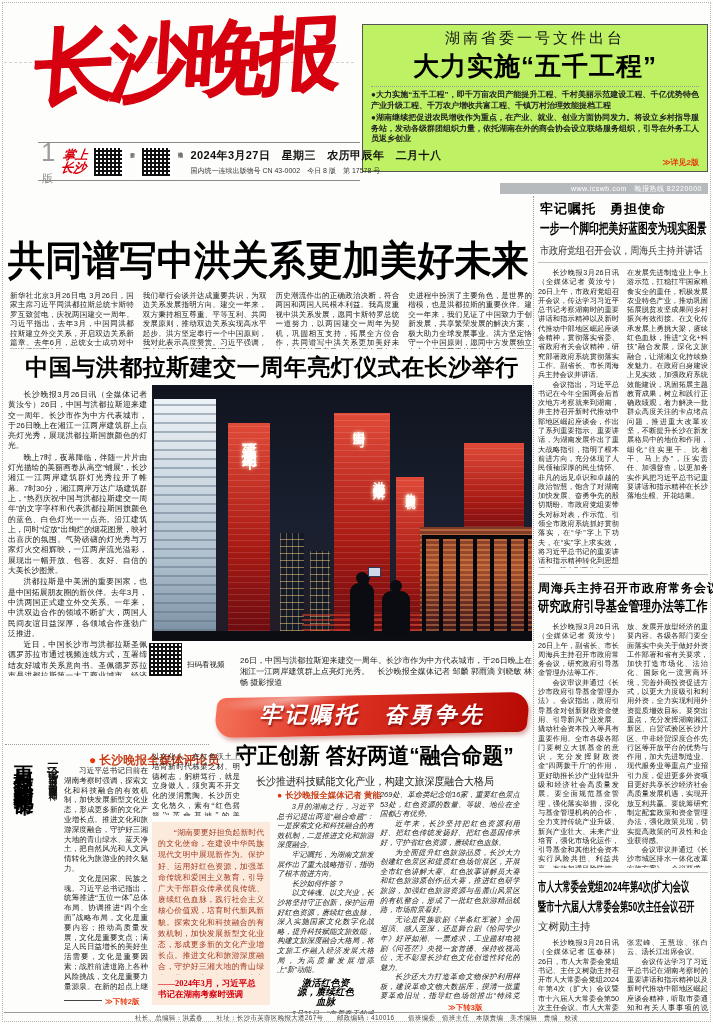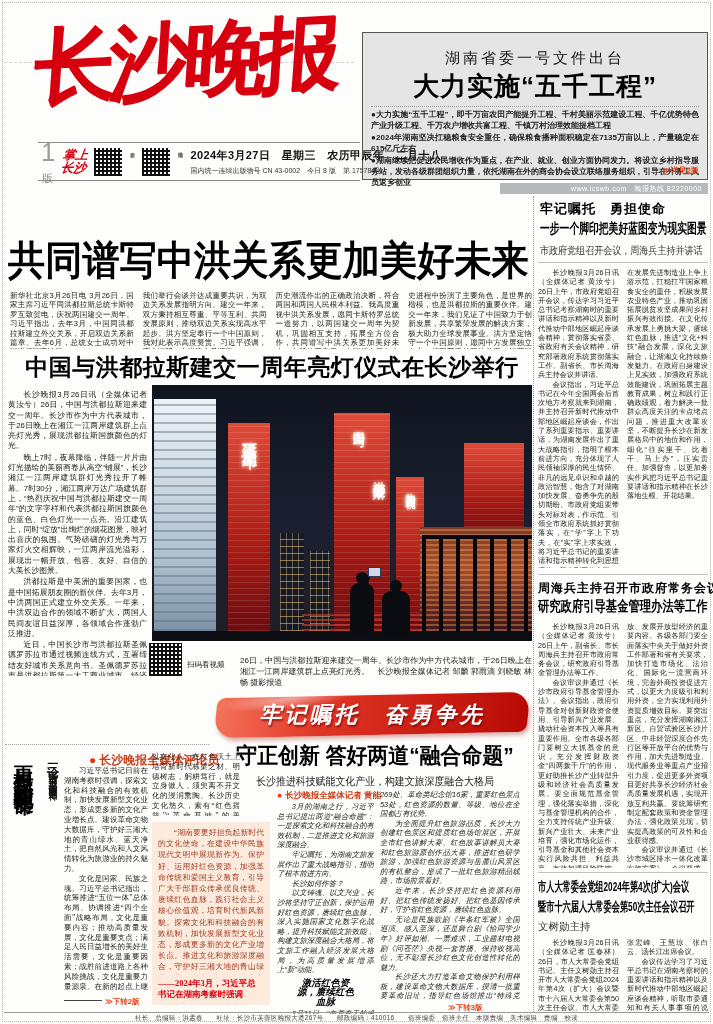--- a/index.html
+++ b/index.html
@@ -11,21 +11,21 @@
   p{margin:0;text-indent:2em;}
   
   .mast-guide{left:4px;top:62px;width:350px;border-top:1px dashed #d2d2d2;}
   .mast-title{left:10px;top:2px;width:348px;height:116px;line-height:116px;text-align:center;
     font-size:82px;font-weight:900;color:#d7000f;letter-spacing:-7px;
     transform:rotate(-3deg) skewX(-7deg);text-shadow:1px 1px 0 #d7000f;}
   .mast-sub{left:86px;top:121px;font-size:11px;font-weight:700;color:#2b2b2b;letter-spacing:1px;}
   .mast-logo{display:inline-block;width:13px;height:13px;border-radius:50%;background:#d7000f;color:#fff;
     font-size:10px;line-height:13px;text-align:center;font-style:italic;font-weight:900;margin-right:6px;vertical-align:-2px;}
   
-  .top-box{left:362px;top:24px;width:346px;height:148px;border:1px solid #555;background:#e5e5e5;padding:15px 8px;box-sizing:border-box;margin-top:8px;}
+  .top-box{left:362px;top:24px;width:346px;height:148px;border:1px solid #555;background:#bef264;padding:3px 8px;box-sizing:border-box;}
   .tb-kicker{font-size:15px;text-align:center;letter-spacing:3px;color:#111;margin-top:1px;}
   .tb-head{font-size:26px;font-weight:900;text-align:center;letter-spacing:1px;margin:1px 0 2px;color:#000;}
   .tb-div{border-top:1px dotted #999;margin:1px 0 3px;}
   .tb-bullet{font-size:8px;line-height:10.6px;font-weight:600;color:#222;margin-bottom:2px;}
   .tb-more{position:absolute;right:8px;bottom:3px;font-size:8px;color:#e8380d;font-weight:700;}
   .jump-arrow{color:#e8380d;font-weight:900;font-style:italic;letter-spacing:-2px;margin-right:2px;}
   
   .date-bar{left:38px;top:142px;width:322px;height:39px;border-top:1px solid #8a8a8a;border-bottom:1px solid #8a8a8a;
     display:flex;align-items:center;gap:7px;padding:2px 3px;box-sizing:border-box;}
   .ed-num{font-size:26px;color:#9c9c9c;font-weight:400;}
@@ -121,21 +121,20 @@
   <div class="frame"></div>
   <div class="abs mast-guide"></div>
 
   <div class="abs mast-title">长沙晚报</div>
 
   <div class="abs top-box">
     <div class="tb-kicker">湖南省委一号文件出台</div>
     <div class="tb-head">大力实施“五千工程”</div>
     <div class="tb-div"></div>
     <div class="tb-bullet jf">●大力实施“五千工程”，即千万亩农田产能提升工程、千村美丽示范建设工程、千亿优势特色产业升级工程、千万农户增收共富工程、千镇万村治理效能提档工程</div>
-    <div class="tb-bullet jf">●2024年湖南坚决扛稳粮食安全重任，确保粮食播种面积稳定在7135万亩以上，产量稳定在615亿斤左右</div>
     <div class="tb-bullet jf">●湖南继续把促进农民增收作为重点，在产业、就业、创业方面协同发力。将设立乡村指导服务站，发动各级群团组织力量，依托湖南在外的商会协会设立联络服务组织，引导在外务工人员返乡创业</div>
     <div class="tb-more"><span class="jump-arrow">≫</span><span>详见2版</span></div>
   </div>
 
   <div class="abs date-bar">
     <div><span class="ed-num">1</span><span class="ed-unit">版</span></div>
     <div class="app-logo">
         <div>掌上</div>
         <div>长沙</div>
       </div>
@@ -206,35 +205,35 @@
     <p>3月的湖南之行，习近平总书记提出两道“融合命题”：一是探索文化和科技融合的有效机制，二是推进文化和旅游深度融合。</p>
     <p>牢记嘱托，为湖南文旅发展作出了重大战略指引，指明了根本前进方向。</p>
     <p>长沙如何作答？</p>
     <p>以文铸魂、以文兴业，长沙将坚持守正创新，保护运用好红色资源，赓续红色血脉，深入实施国家文化数字化战略，提升科技赋能文旅效能，构建文旅深度融合大格局，将文旅工作融入经济发展大格局，为高质量发展增添上“新”动能。</p>
     <div class="fusion-subhead">激活红色资源，赓续红色血脉</div>
     <p>3月21日，“向着春天的盛会出发”万名学子研学旅行活动在长沙县启动，组织学生走进研学旅游基地，推进红色研学旅游深度发展。</p>
 
   </div>
   <div class="abs fusion-col jf" style="left:380px;top:790px;width:140px;height:212px;">
     <p style="text-indent:0">269处、革命类纪念馆16家，重要红色景点53处，红色资源的数量、等级、地位在全国都占有优势。</p>
+    <p>近年来，长沙坚持把红色资源利用好、把红色传统发扬好、把红色基因传承好，守护省红色资源，赓续红色血脉。</p>
     <p>为全面提升红色旅游品质，长沙大力创建红色景区和提质红色场馆展区，开展全市红色讲解大赛、红色故事讲解员大赛和红色旅游原创作品大赛，推进红色研学旅游，加强红色旅游资源与岳麓山风景区的有机整合，形成了一批红色旅游精品线路，市场前景看好。</p>
-    <p>近年来，长沙坚持把红色资源利用好、把红色传统发扬好、把红色基因传承好，守护省红色资源，赓续红色血脉。</p>
     <p>无论是民族歌剧《半条红军被》全国巡演、感人至深，还是舞台剧《恰同学少年》好评如潮、一票难求，工业题材电视剧《问苍茫》央视一套首播、保持收视高位，无不彰显长沙红色文化创造性转化的魅力。</p>
     <p>长沙还大力打造革命文物保护利用样板，建设革命文物大数据库，摸清一批重要革命旧址，指导红色场馆推出“特殊党课”“沉浸式课堂体验”“小小讲解员”等特色活动，进一步推动新时代革命文物工作与大、中、小学思政教育融合发展，加强革命传统和爱国主义教育，引导广大干部群众发扬优良传统，践行社会主义核心价值观。</p>
   </div>
   <div class="abs jump" style="left:448px;top:1003px;"><span class="jump-arrow">≫</span><span>下转3版</span></div>
 
   <div class="abs h-dot" style="left:5px;top:744px;width:204px;"></div>
   <div class="abs comm-vhead">更好担负起新的文化使命</div>
   <div class="abs comm-vsub">
     <span class="vlabel">三论</span><span>深入学习贯彻习近平总书记考察湖南重要讲话精神</span>
   </div>
   <div class="abs byline" style="left:69px;top:752px;font-size:12px;margin-left:20px;"><span class="dot">●</span><span>长沙晚报全媒体评论员</span></div>
   <div class="abs comm-col jf serif" style="left:64px;top:766px;width:84px;height:226px;">
-    <p>习近平总书记日前在湖南考察时强调，探索文化和科技融合的有效机制，加快发展新型文化业态，形成更多新的文化产业增长点。建设革命文物大数据库，守护好三湘大地的青山绿水、蓝天净土，把自然风光和人文风情转化为旅游业的持久魅力。</p>
+    <p>习近平总书记日前在湖南考察时强调，探索文化和科技融合的有效机制，加快发展新型文化业态，形成更多新的文化产业增长点。推进文化和旅游深度融合，守护好三湘大地的青山绿水、蓝天净土，把自然风光和人文风情转化为旅游业的持久魅力。</p>
     <p>文化是国家、民族之魂。习近平总书记指出，统筹推进“五位一体”总体布局、协调推进“四个全面”战略布局，文化是重要内容；推动高质量发展，文化是重要支点；满足人民日益增长的美好生活需要，文化是重要因素；战胜前进道路上各种风险挑战，文化是重要力量源泉。在新的起点上继续推动文化繁荣、建设文化强国、建设中华民族现代文明，是我们在新时代新的文化使命。</p>
   </div>
   <div class="abs comm-col jf serif" style="left:152px;top:752px;width:88px;height:64px;">
     <p style="text-indent:0">以文化人，在红色沃土上培育新时代栋梁之材。明德树志，躬耕笃行，就是立身做人，须臾离不开文化的浸润熏陶。长沙历史文化悠久，素有“红色摇篮”“革命基地”的美誉。“两个融合”，为湖南特别是长沙的“文化+科技”双引擎驱动及文旅融合发展，擘画了新蓝图，赋予了新使命。</p>
   </div>
   <div class="abs jump" style="left:64px;top:997px;"><span class="jump-dash"></span><span class="jump-arrow">≫</span><span>下转2版</span></div>
 
   <div class="abs quote-box serif">
     <div class="quote-text jf">“湖南要更好担负起新时代的文化使命，在建设中华民族现代文明中展现新作为。保护好、运用好红色资源，加强革命传统和爱国主义教育，引导广大干部群众传承优良传统、赓续红色血脉，践行社会主义核心价值观，培育时代新风新貌。探索文化和科技融合的有效机制，加快发展新型文化业态，形成更多新的文化产业增长点。推进文化和旅游深度融合，守护好三湘大地的青山绿水、蓝天净土，把自然风光和人文风情转化为旅游业的持久魅力。”</div>
     <div class="quote-attr">——2024年3月，习近平总书记在湖南考察时强调</div>

